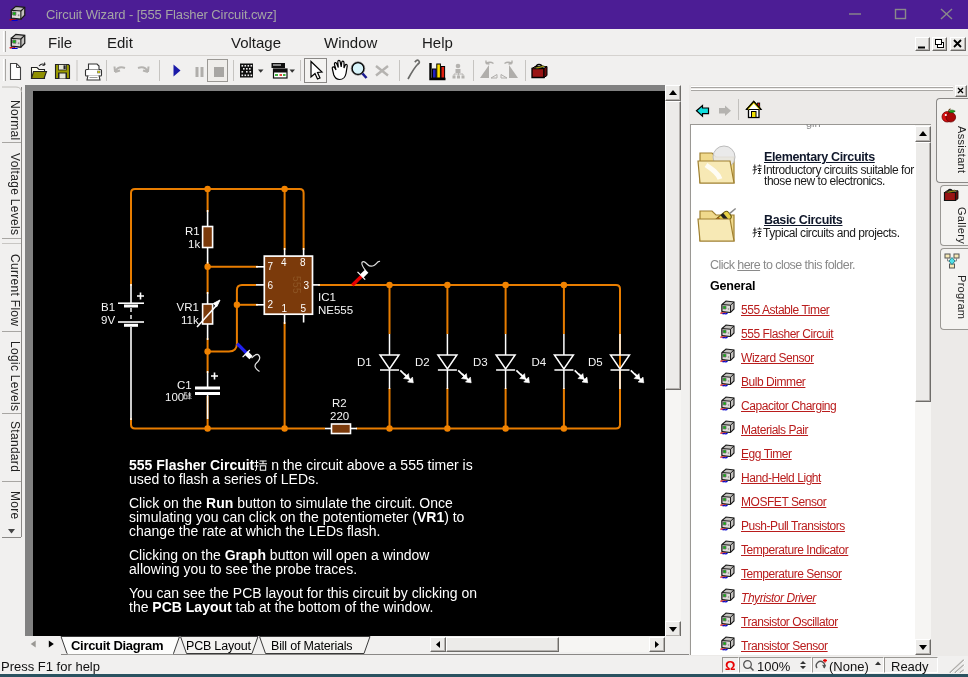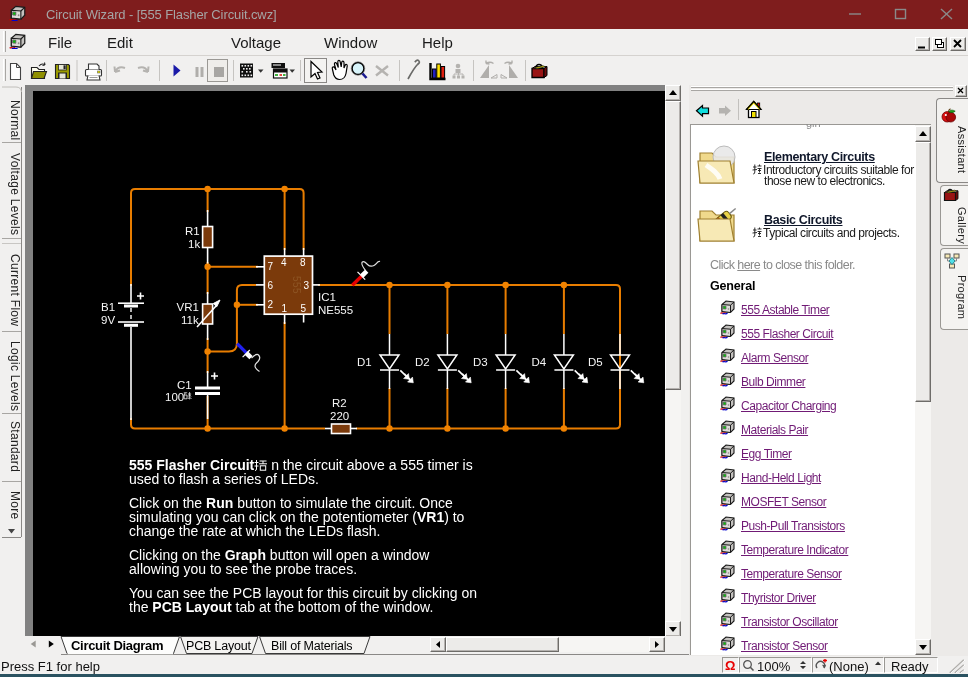--- a/index.html
+++ b/index.html
@@ -1,21 +1,21 @@
 <!DOCTYPE html>
 <html><head>
 <meta charset="utf-8">
 <style>
 html,body{margin:0;padding:0;width:968px;height:677px;overflow:hidden;
   font-family:"Liberation Sans",sans-serif;background:#f1f0ef;}
 *{box-sizing:border-box;}
 .abs{position:absolute;}
 #app{position:relative;width:968px;height:677px;}
 
-#titlebar{position:absolute;left:0;top:0;width:968px;height:29px;background:#7f1d1d;}
+#titlebar{position:absolute;left:0;top:0;width:968px;height:29px;background:#4c1d95;}
 #titletext{position:absolute;left:46px;top:7px;font-size:13px;color:#a5a5a5;letter-spacing:-0.1px;}
 
 #menubar{position:absolute;left:0;top:29px;width:968px;height:27px;background:#f1f0ef;border-bottom:1px solid #d5d2cf;}
 .menuitem{position:absolute;top:5px;font-size:15px;color:#1a1a1a;}
 
 #toolbar{position:absolute;left:0;top:56px;width:968px;height:29px;background:#f1f0ef;}
 
 #lefttabs{position:absolute;left:0;top:85px;width:25px;height:551px;background:#f1f0ef;}
 .vtab{position:absolute;left:0px;width:22px;font-size:12px;color:#222;
   writing-mode:vertical-rl;text-align:center;letter-spacing:0.3px;}
@@ -37,21 +37,21 @@
   box-shadow:inset -1px -1px 0 #b5b2af;}
 .sthumb{position:absolute;background:#ecebe9;border:1px solid #fff;
   border-right-color:#6e6c69;border-bottom-color:#6e6c69;
   box-shadow:inset -1px -1px 0 #b5b2af;}
 .strack{position:absolute;background:#f6f5f3;}
 
 #desc{position:absolute;left:129px;top:458px;width:420px;color:#fff;font-size:14px;line-height:14px;}
 #desc p{margin:0 0 10px 0;}
 
 .biglink{color:#0f172a;font-weight:bold;font-size:12.5px;letter-spacing:-0.35px;text-decoration:underline;}
-.listlink{color:#701a75;font-size:12px;letter-spacing:-0.45px;text-decoration:underline;}
+.listlink{color:#b91c1c;font-size:12px;letter-spacing:-0.45px;text-decoration:underline;}
 </style>
 </head>
 <body>
 <div id="app">
   <div id="titlebar">
     <div id="titletext">Circuit Wizard - [555 Flasher Circuit.cwz]</div>
   </div>
   <svg class="abs" style="left:8px;top:5px;" width="19" height="16" viewBox="0 0 17 14">
       <use href="#cwi"></use>
     </svg>
@@ -515,21 +515,21 @@
           <use href="#cwi"></use>
         </svg>
         <a class="abs listlink" style="left:741px;top:303px;">555 Astable Timer</a>
       <svg class="abs" style="left:719px;top:324px" width="19" height="16">
           <use href="#cwi"></use>
         </svg>
         <a class="abs listlink" style="left:741px;top:327px;">555 Flasher Circuit</a>
       <svg class="abs" style="left:719px;top:348px" width="19" height="16">
           <use href="#cwi"></use>
         </svg>
-        <a class="abs listlink" style="left:741px;top:351px;">Alarm Sensor</a>
+        <a class="abs listlink" style="left:741px;top:351px;">Wizard Sensor</a>
       <svg class="abs" style="left:719px;top:372px" width="19" height="16">
           <use href="#cwi"></use>
         </svg>
         <a class="abs listlink" style="left:741px;top:375px;">Bulb Dimmer</a>
       <svg class="abs" style="left:719px;top:396px" width="19" height="16">
           <use href="#cwi"></use>
         </svg>
         <a class="abs listlink" style="left:741px;top:399px;">Capacitor Charging</a>
       <svg class="abs" style="left:719px;top:420px" width="19" height="16">
           <use href="#cwi"></use>
@@ -555,21 +555,21 @@
           <use href="#cwi"></use>
         </svg>
         <a class="abs listlink" style="left:741px;top:543px;">Temperature Indicator</a>
       <svg class="abs" style="left:719px;top:564px" width="19" height="16">
           <use href="#cwi"></use>
         </svg>
         <a class="abs listlink" style="left:741px;top:567px;">Temperature Sensor</a>
       <svg class="abs" style="left:719px;top:588px" width="19" height="16">
           <use href="#cwi"></use>
         </svg>
-        <a class="abs listlink" style="left:741px;top:591px;">Thyristor Driver</a>
+        <a class="abs listlink" style="left:741px;top:591px;font-style:italic;">Thyristor Driver</a>
       <svg class="abs" style="left:719px;top:612px" width="19" height="16">
           <use href="#cwi"></use>
         </svg>
         <a class="abs listlink" style="left:741px;top:615px;">Transistor Oscillator</a>
       <svg class="abs" style="left:719px;top:636px" width="19" height="16">
           <use href="#cwi"></use>
         </svg>
         <a class="abs listlink" style="left:741px;top:639px;">Transistor Sensor</a>
     </div>
   </div>

